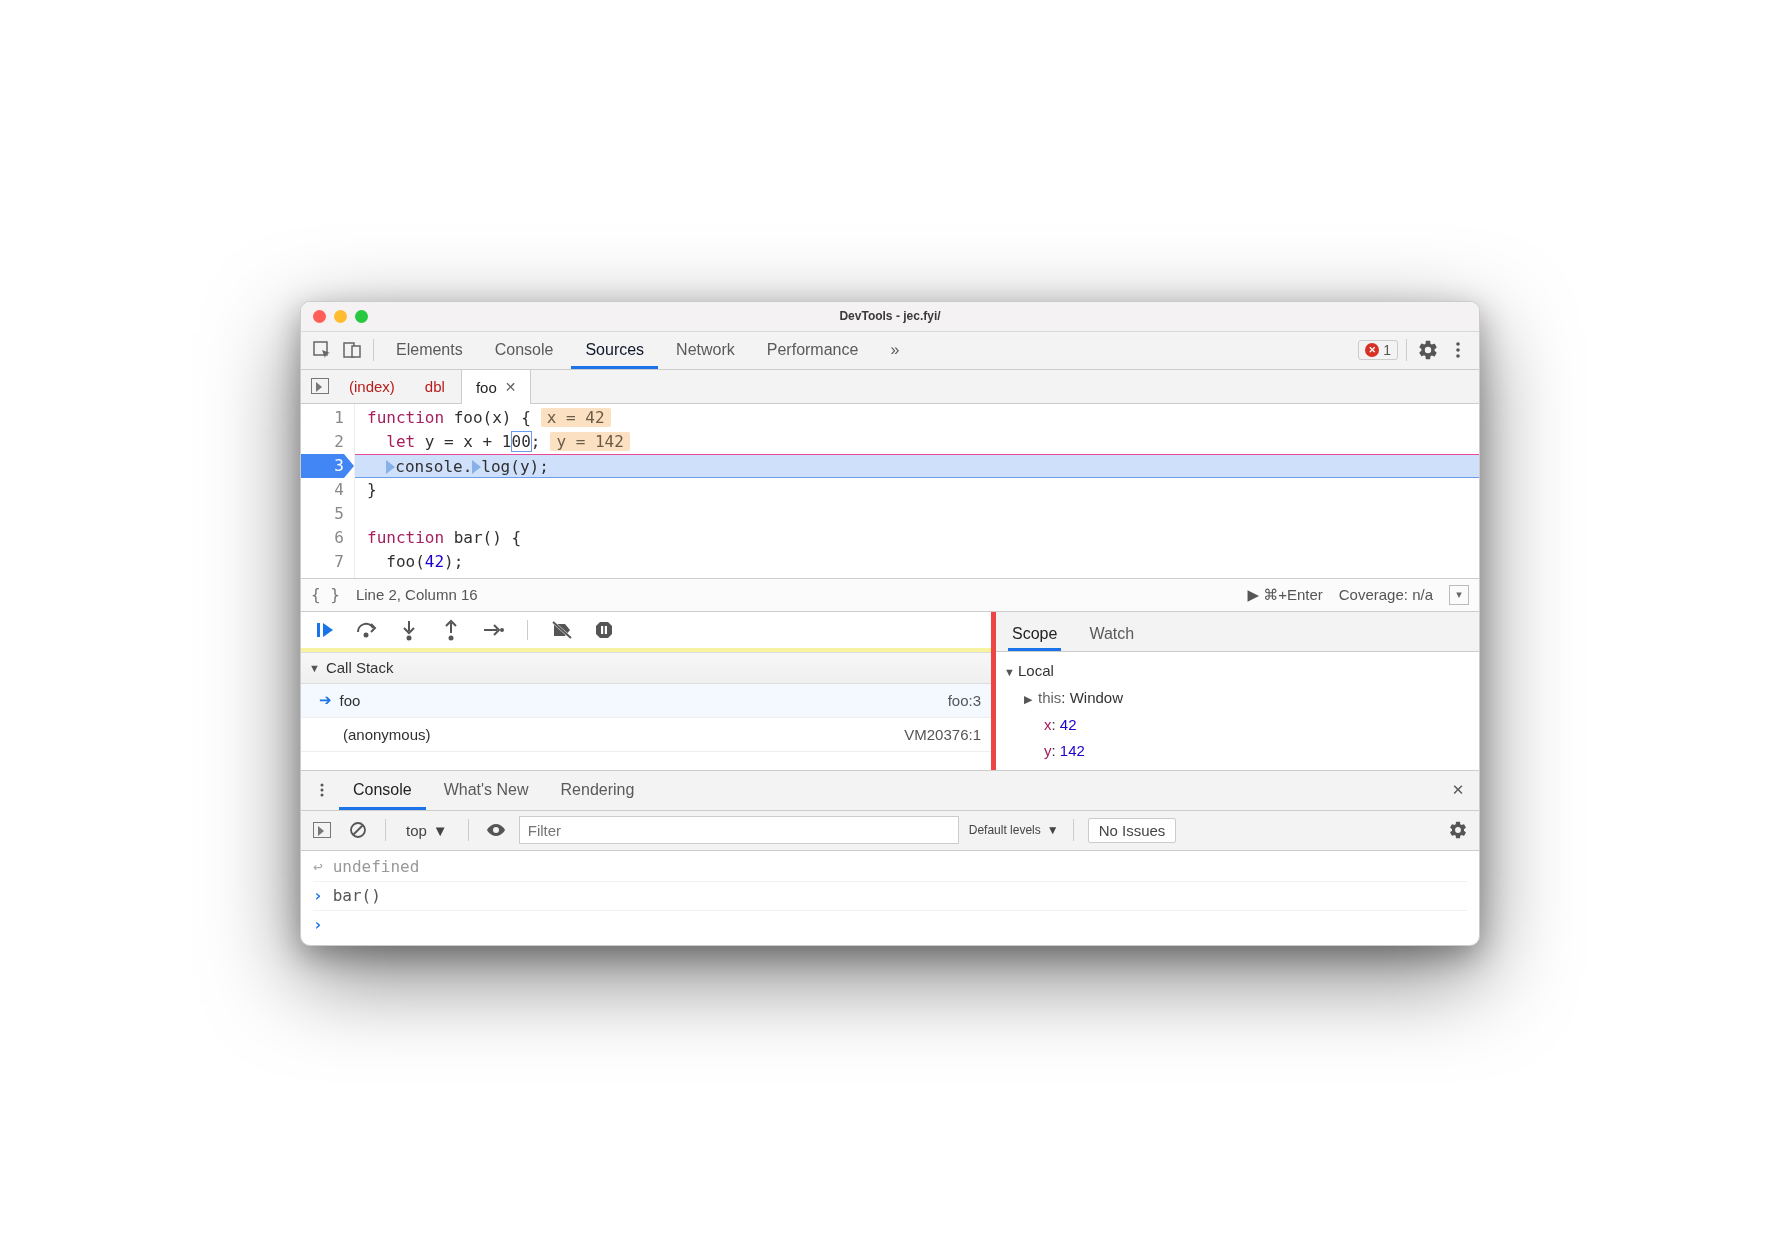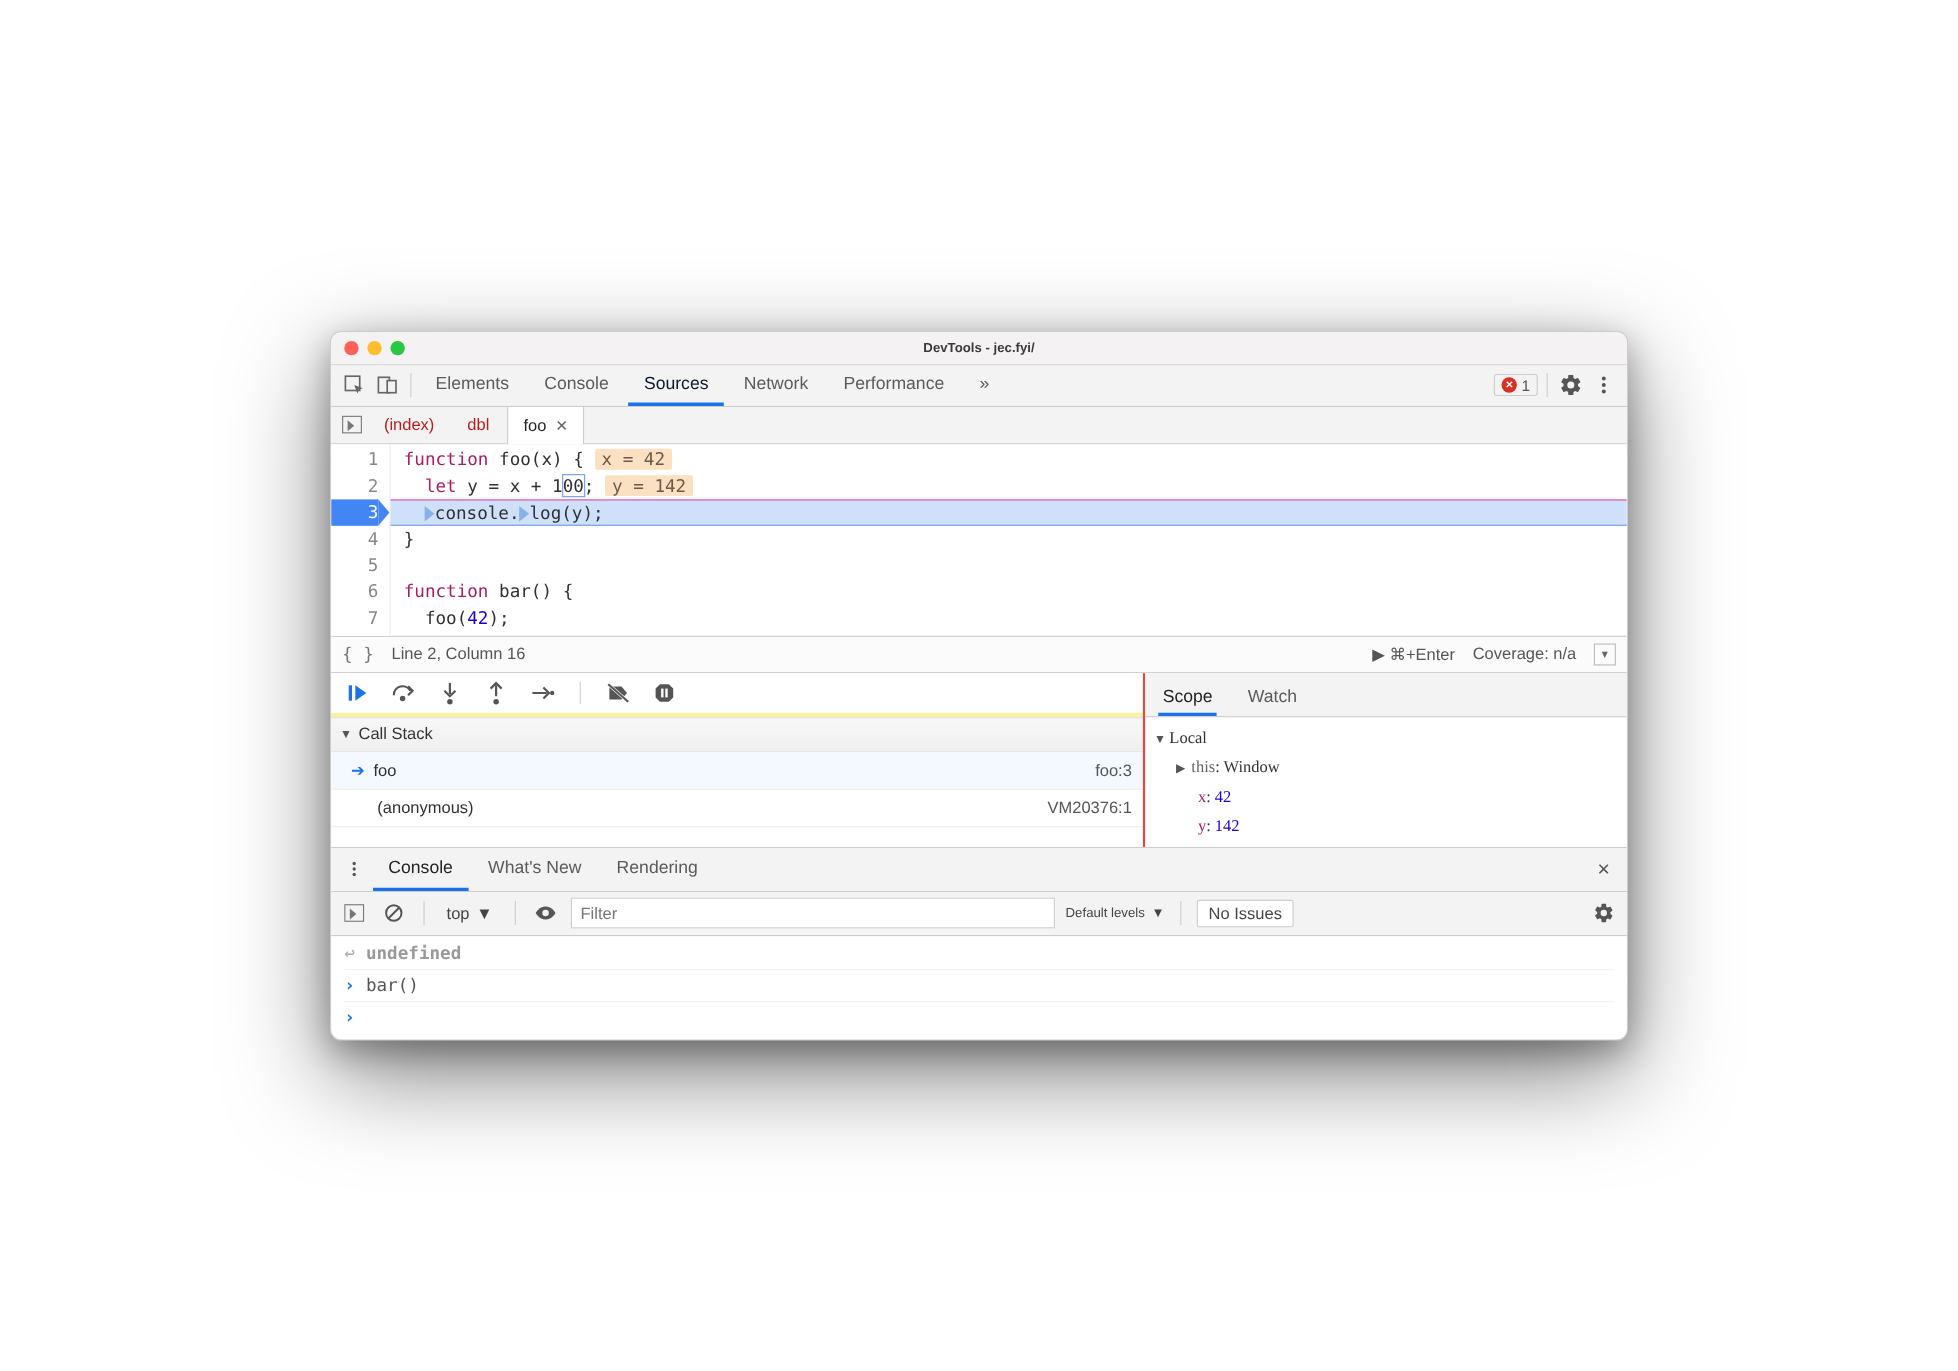--- a/index.html
+++ b/index.html
@@ -102,56 +102,56 @@
   .step-marker { display:inline-block; width:0; height:0; border-left:9px solid #87b1e8; border-top:7px solid transparent; border-bottom:7px solid transparent; vertical-align:middle; margin-right:0px;}
   .sel { outline:1px solid #6a9cf2; }
   
   .code-status { height:34px; border-top:1px solid #ccc; border-bottom:1px solid #ccc; display:flex; align-items:center; padding:0 10px; gap:16px; color:#555; font-size:15px; background:#fbfbfb;}
   .curly { font-family: Menlo, monospace; font-size:16px; color:#777;}
   .cov-dd { border:1px solid #bbb; width:20px; height:20px; display:inline-flex; align-items:center; justify-content:center;}
   .cov-dd::after { content:"▾"; font-size:11px; color:#666;}
   
   .debugger { display:flex; border-bottom:1px solid #ccc; }
   .dbg-left { flex:1; min-width:0; }
-  .dbg-right { width: 440px; border-left:2px solid #ef4444; }
+  .dbg-right { width: 488px; border-left:5px solid #ef4444; }
   .dbg-toolbar { height:40px; display:flex; align-items:center; gap:18px; padding:0 12px; border-bottom:4px solid #f7f3a0; background:#fff;}
   .dbg-toolbar .sep { height:20px; }
   .dbg-icon { width:24px; height:24px; display:inline-flex; align-items:center; justify-content:center; color:#555; cursor:pointer;}
   .resume { color:#1a73e8; }
   .section-head { height:32px; background:linear-gradient(#f7f7f7,#efefef); border-top:1px solid #ddd; border-bottom:1px solid #ddd; display:flex; align-items:center; padding:0 8px; font-size:15px; color:#333;}
   .section-head .tri { margin-right:6px; font-size:11px; color:#555;}
   .stack-row { height:34px; display:flex; align-items:center; padding:0 10px 0 18px; border-bottom:1px solid #eee; font-size:15px;}
   .stack-row.active { background:#f3f9ff;}
   .stack-row .loc { margin-left:auto; color:#555;}
   .arrow-cur { color:#1a73e8; margin-right:8px; font-size:15px;}
   
   .sw-tabs { height:40px; display:flex; align-items:flex-end; padding:0 12px; gap:24px; border-bottom:1px solid #ccc; background:#f3f3f3;}
   .sw-tab { padding:0 4px 8px 4px; color:#5a5a5a; cursor:pointer; font-size:16px;}
   .sw-tab.active { color:#222; box-shadow: inset 0 -3px 0 #1a73e8;}
-  .scope-body { padding:6px 0 6px 8px; font-family: Liberation Serif, serif; font-size:15px; line-height:26px; color:#333; }
+  .scope-body { padding:6px 0 6px 8px; font-family: Liberation Sans, sans-serif; font-size:15px; line-height:26px; color:#333; }
   .scope-body .tri { font-size:11px; color:#555; display:inline-block; width:14px;}
   .prop-name { color:#a71d5d; }
   .prop-this { color:#666; }
   .prop-val-num { color:#1c00cf; }
   .indent1 { padding-left: 20px; }
   .indent2 { padding-left: 40px; }
   
   .drawer-tabs { height:40px; background:#f3f3f3; border-bottom:1px solid #ccc; display:flex; align-items:center; padding:0 8px; gap:4px;}
   .drawer-tab { padding:0 14px; height:40px; display:inline-flex; align-items:center; color:#5a5a5a; cursor:pointer; font-size:16px;}
   .drawer-tab.active { color:#222; box-shadow: inset 0 -3px 0 #1a73e8;}
   .drawer-toolbar { height:40px; background:#f3f3f3; border-bottom:1px solid #ccc; display:flex; align-items:center; padding:0 8px; gap:10px;}
   .context-sel { display:inline-flex; align-items:center; gap:6px; color:#444; padding:0 6px; font-size:15px;text-align:right;}
   .filter-input { flex:0 0 440px; height:28px; border:1px solid #ccc; background:#fff; padding:0 8px; font-size:15px; color:#555;}
   .levels { display:inline-flex; align-items:center; gap:6px; color:#444; font-size:12px;}
   .issues-btn { border:1px solid #ccc; border-radius:2px; padding:3px 10px; font-size:15px; color:#444; background:#fff;}
   .console-body { font-family: Menlo, monospace; font-size:16px; line-height:28px; padding:2px 12px 6px 12px;}
   .console-row { display:flex; align-items:center; gap:10px; color:#555; border-bottom:1px solid #f2f2f2;}
   .ret-arrow { color:#aaa; transform:scaleX(-1); display:inline-block;}
   .prompt { color:#1a73e8; font-weight:bold;}
-  .undef { color:#999;font-weight:bold;}
+  .undef { color:#999;}
   svg { display:block; }
 </style>
 </head>
 <body>
 
 <div class="window">
 
   <div class="titlebar">
     <div class="traffic">
       <div class="dot red"></div>

